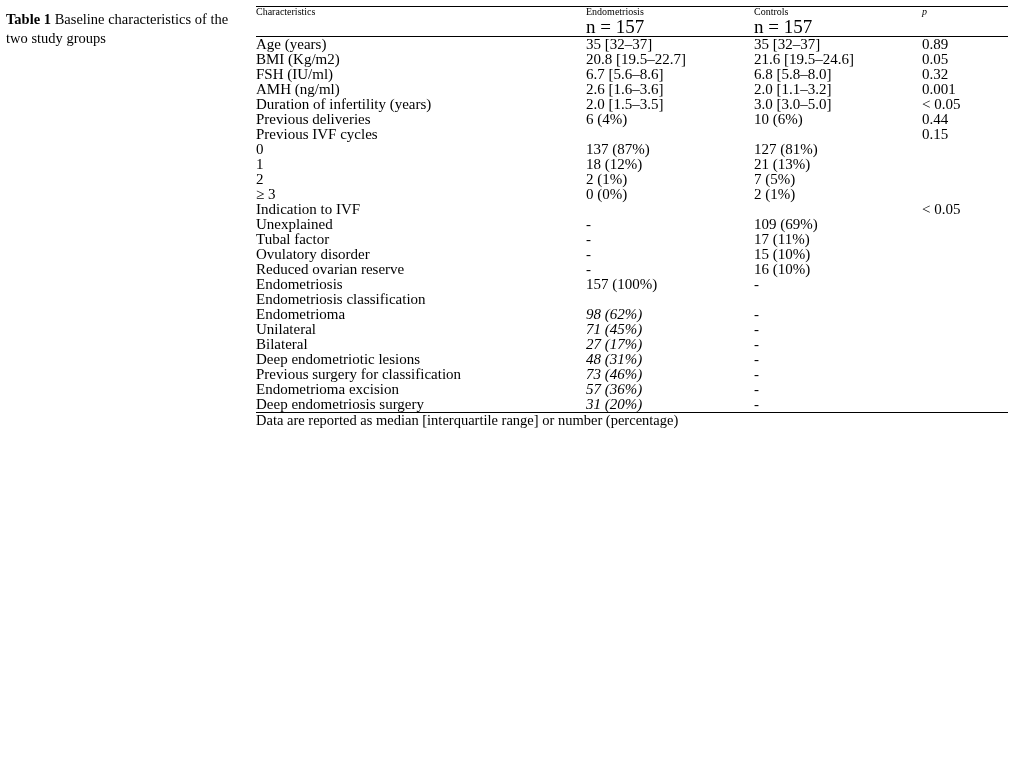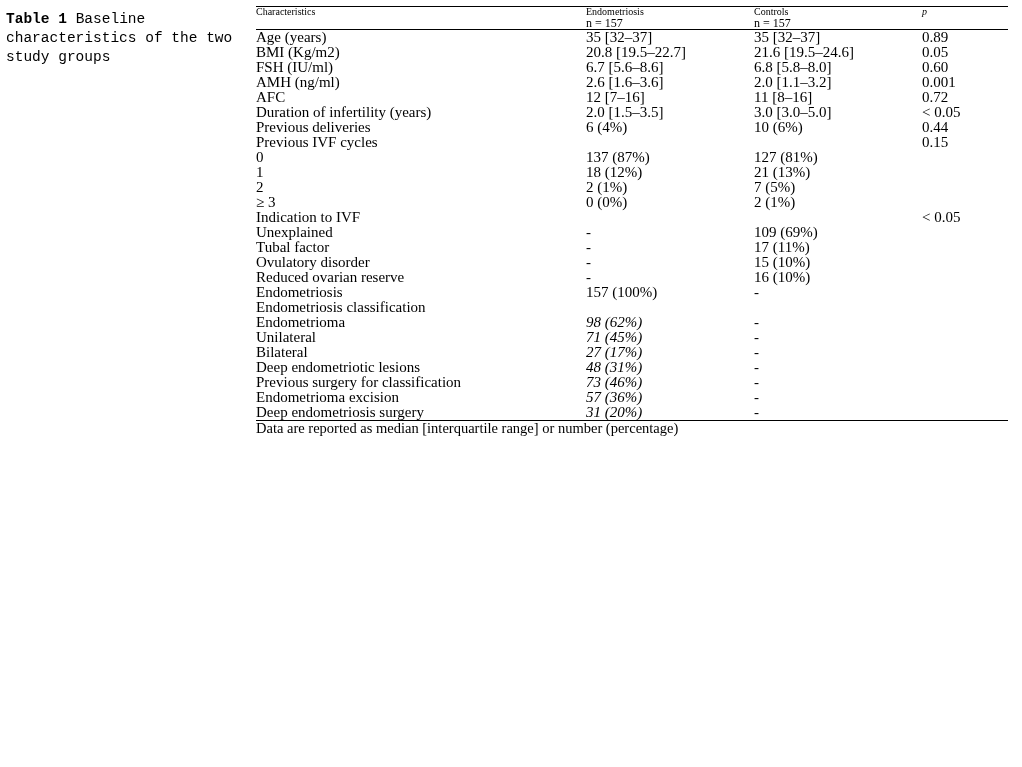--- a/index.html
+++ b/index.html
@@ -20,21 +20,21 @@
     height: 767px;
     box-sizing: border-box;
   }
   .caption {
     position: absolute;
     left: 6px;
     top: 10px;
     width: 232px;
     font-size: 14.5px;
     line-height: 19px;
-    font-family: Liberation Mono, monospace;
+    font-family: Liberation Serif, serif;
   }
   .caption .cap-label {
     font-weight: bold;
   }
   .table-wrap {
     position: absolute;
     left: 256px;
     top: 6px;
     width: 752px;
   }
@@ -66,21 +66,21 @@
   .col-p { width: 86px; }
 
   .head-cell {
     padding-bottom: 2px;
     padding-top: 10px;
     font-size: 10px;
   }
   .head-sub {
     padding-top: 2px;
     padding-bottom: 11px;
-    font-size: 12px;
+    font-size: 19px;
   }
   .p-ital {
     font-style: italic;
   }
   .body-row td {
     padding-top: 5px;
     padding-bottom: 5px;
     font-size: 15px;
   }
   .body-row:first-child td {
@@ -139,35 +139,29 @@
           <tr class="body-row">
             <td class="">BMI (Kg/m2)</td>
             <td class="">20.8 [19.5–22.7]</td>
             <td>21.6 [19.5–24.6]</td>
             <td class="nowrap">0.05</td>
           </tr>
           <tr class="body-row">
             <td class="">FSH (IU/ml)</td>
             <td class="">6.7 [5.6–8.6]</td>
             <td>6.8 [5.8–8.0]</td>
-            <td class="nowrap">0.60</td>
+            <td class="nowrap">0.32</td>
           </tr>
           <tr class="body-row">
             <td class="">AMH (ng/ml)</td>
             <td class="">2.6 [1.6–3.6]</td>
             <td>2.0 [1.1–3.2]</td>
             <td class="nowrap">0.001</td>
           </tr>
           <tr class="body-row">
-            <td class="">AFC</td>
-            <td class="">12 [7–16]</td>
-            <td>11 [8–16]</td>
-            <td class="nowrap">0.72</td>
-          </tr>
-          <tr class="body-row">
             <td class="">Duration of infertility (years)</td>
             <td class="">2.0 [1.5–3.5]</td>
             <td>3.0 [3.0–5.0]</td>
             <td class="nowrap">&lt; 0.05</td>
           </tr>
           <tr class="body-row">
             <td class="">Previous deliveries</td>
             <td class="">6 (4%)</td>
             <td>10 (6%)</td>
             <td class="nowrap">0.44</td>

